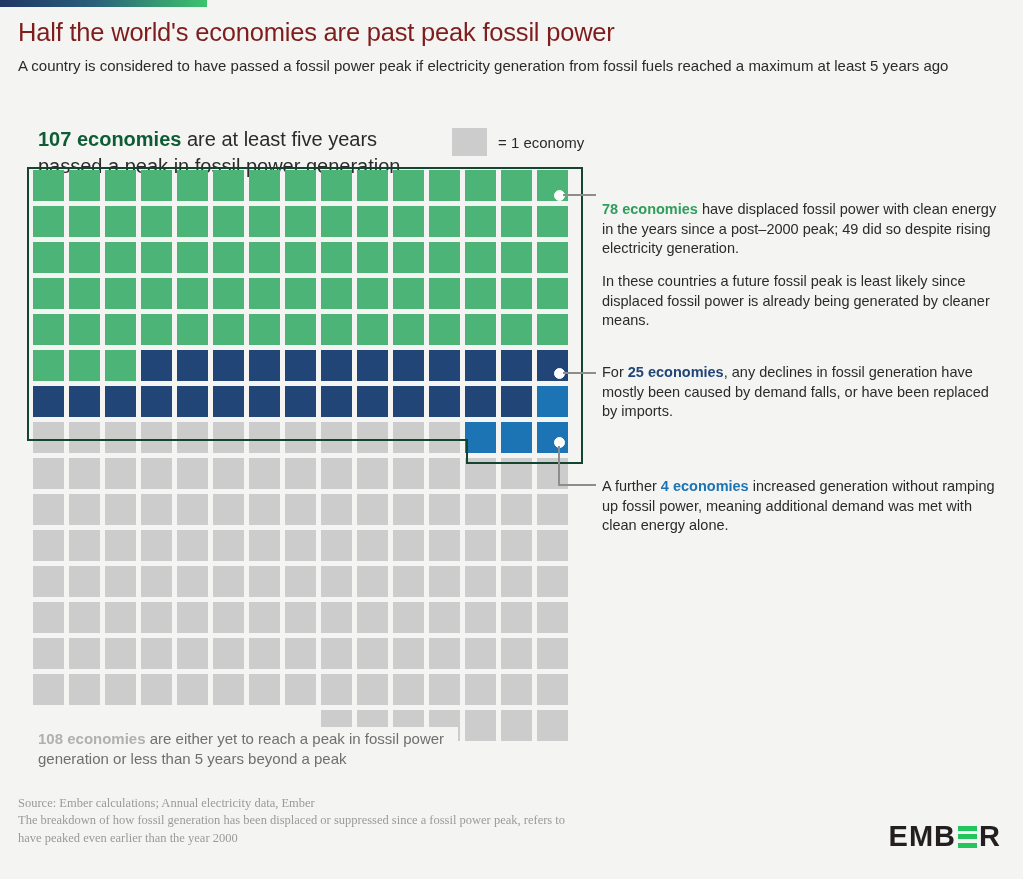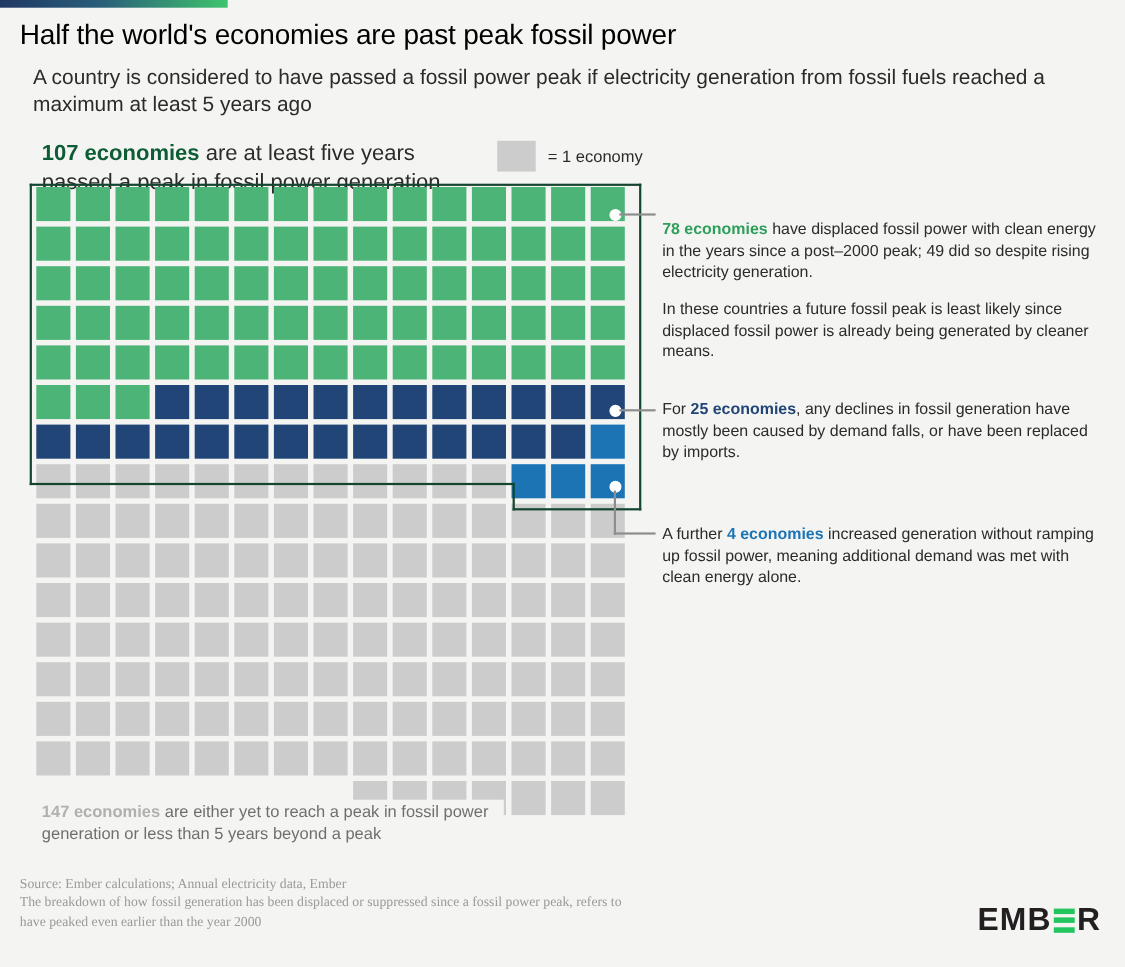--- a/index.html
+++ b/index.html
@@ -27,30 +27,30 @@
   
   #header {
     position: absolute;
     left: 18px; top: 18px;
     width: 985px;
   }
   #title {
     font-size: 25.5px;
     font-weight: 400;
     letter-spacing: -0.2px;
-    color: #000000;
+    color: #7f1d1d;
     margin: 0 0 9px 0;
     line-height: 1.15;
   }
   #subtitle {
-    font-size: 19px;
+    font-size: 15px;
     font-weight: 400;
     color: #2b2b2b;
     line-height: 1.3;
-    margin: 12px;
+    margin: 0;
     max-width: 980px;
   }
 
   
   #top-caption {
     position: absolute;
     left: 38px; top: 126px;
     font-size: 20px;
     line-height: 1.36;
     color: #2b2b2b;
@@ -534,21 +534,21 @@
 
 <div class="callout" id="callout-25">
   <span>For </span><span class="hl-navy">25 economies</span><span>, any declines in fossil generation have mostly been caused by demand falls, or have been replaced by imports.</span>
 </div>
 
 <div class="callout" id="callout-4">
   <span>A further </span><span class="hl-blue">4 economies</span><span> increased generation without ramping up fossil power, meaning additional demand was met with clean energy alone.</span>
 </div>
 
 <div id="bottom-caption">
-  <b>147 economies</b><span> are either yet to reach a peak in fossil power generation or less than 5 years beyond a peak</span>
+  <b>108 economies</b><span> are either yet to reach a peak in fossil power generation or less than 5 years beyond a peak</span>
 </div>
 
 <div id="footer">
   <div>Source: Ember calculations; Annual electricity data, Ember</div>
   <div>The breakdown of how fossil generation has been displaced or suppressed since a fossil power peak, refers to</div>
   <div>have peaked even earlier than the year 2000</div>
 </div>
 
 <div id="ember-logo">
   <span>EMB</span>

